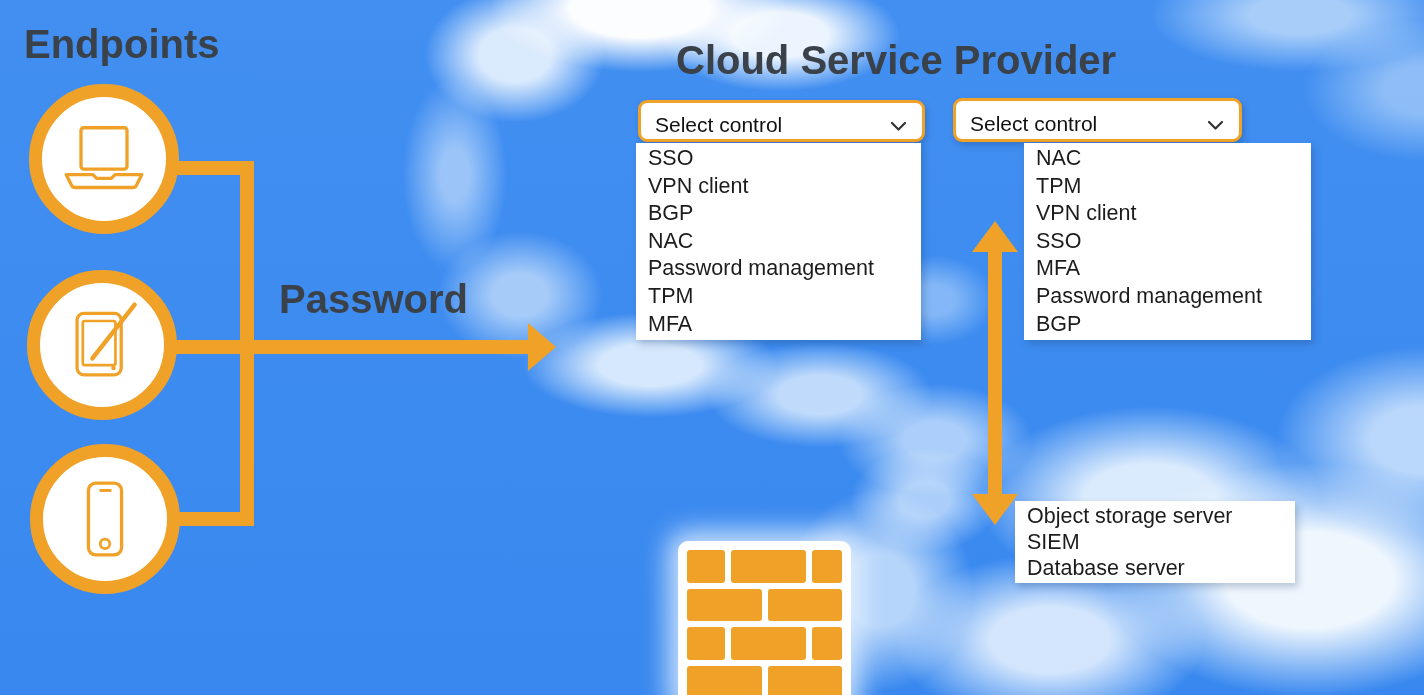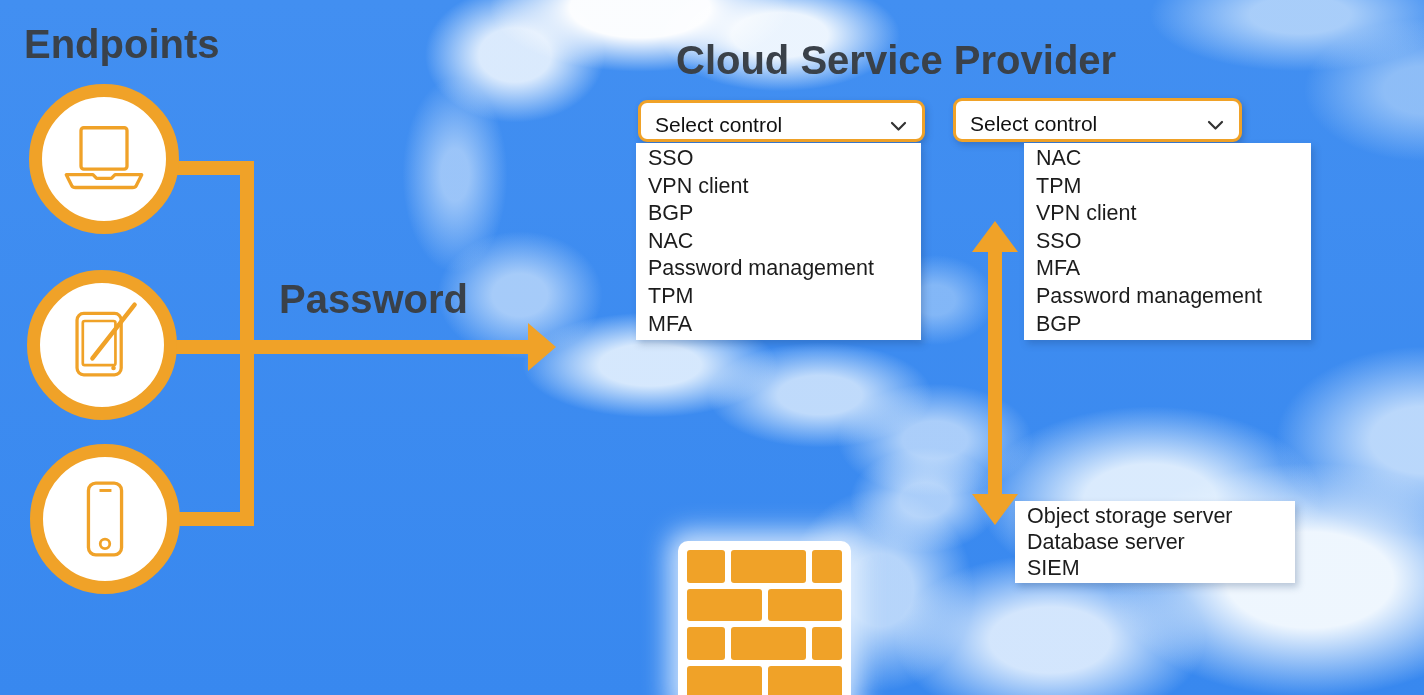--- a/index.html
+++ b/index.html
@@ -172,22 +172,22 @@
       <div class="brick f4"></div>
     </div>
     <div class="fw-row">
       <div class="brick f1"></div>
       <div class="brick f1"></div>
     </div>
   </div>
 
   <div class="panel panel-srv">
       <div class="option-item">Object storage server</div>
+      <div class="option-item">SIEM</div>
       <div class="option-item">Database server</div>
-      <div class="option-item">SIEM</div>
     </div>
 
   <div class="select select-c1">
     <span>Select control</span>
     <span class="chev">
       <svg width="17" height="11" viewBox="0 0 17 11" fill="none" stroke="#333" stroke-width="2.2" stroke-linecap="round" stroke-linejoin="round">
           <polyline points="2,2 8.5,8.5 15,2"></polyline>
         </svg>
     </span>
   </div>

